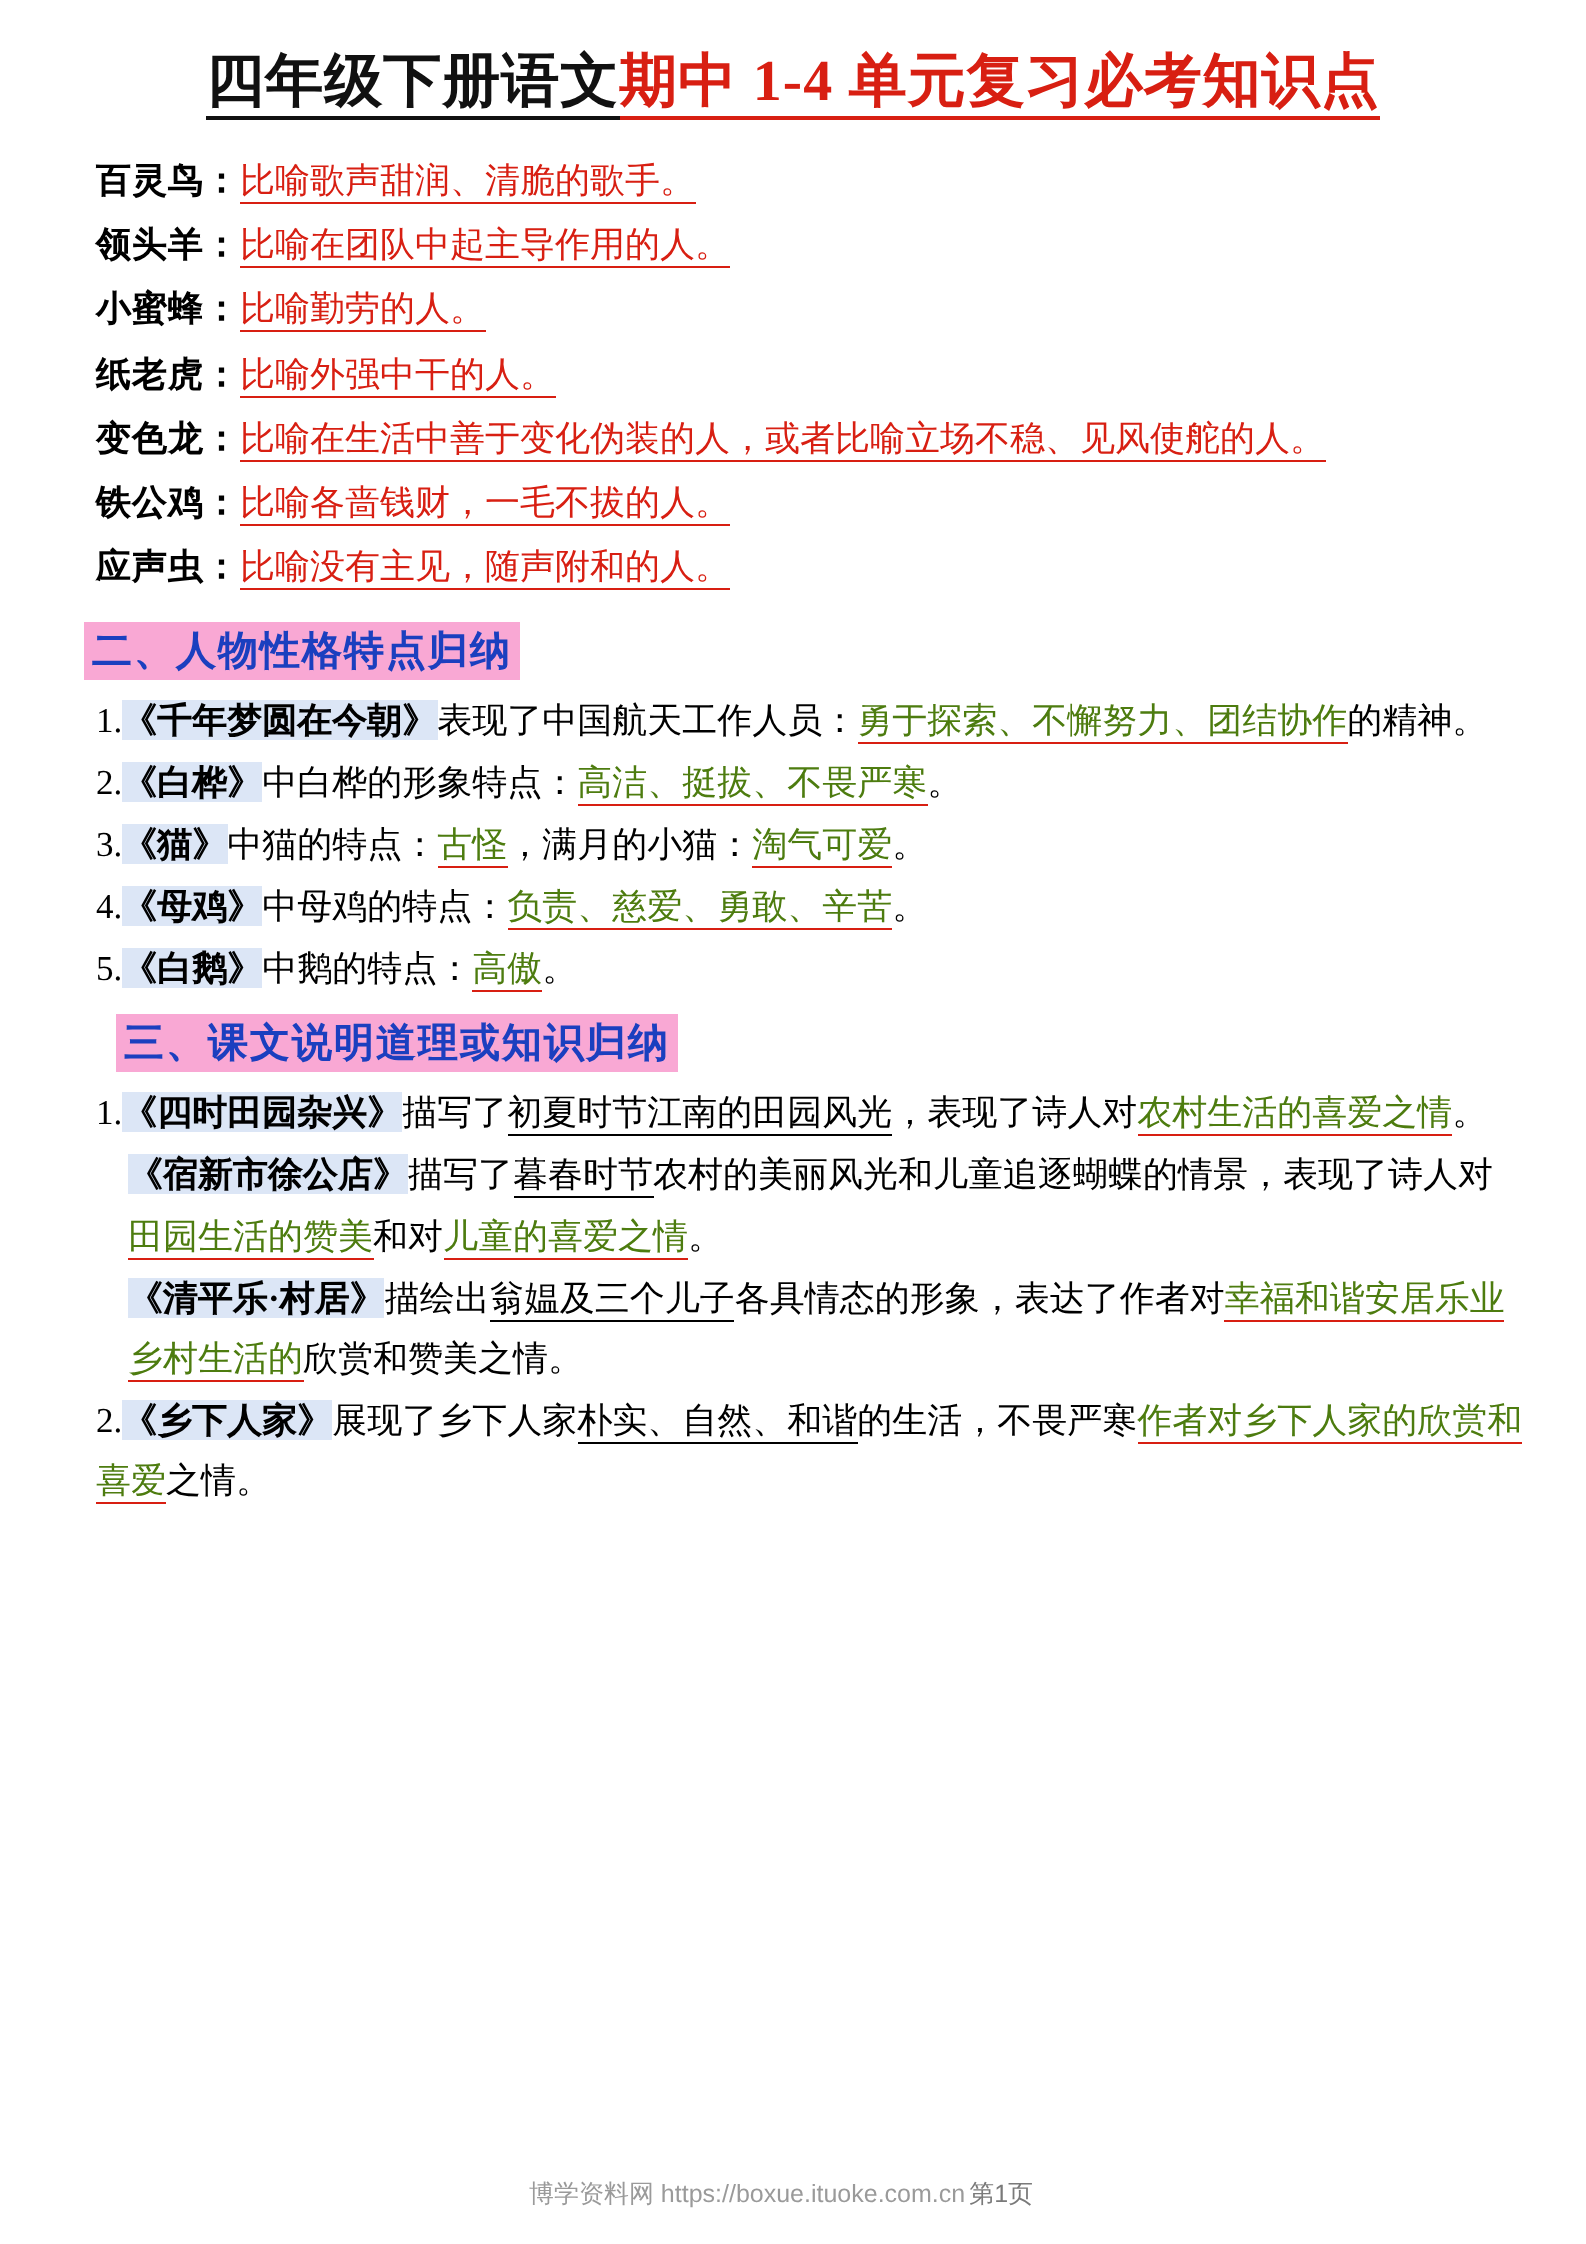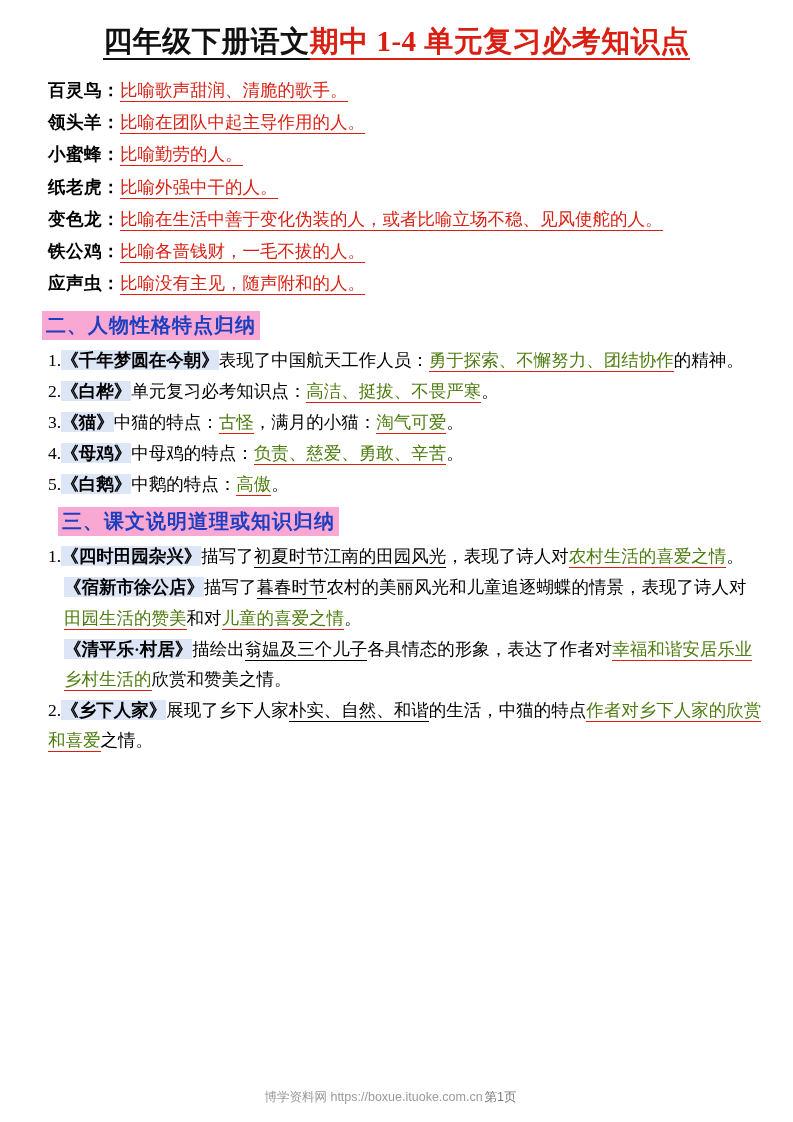--- a/index.html
+++ b/index.html
@@ -160,21 +160,21 @@
   </div>
 
   
   <div class="section-head">二、人物性格特点归纳</div>
 
   <div class="item">
     <span>1.</span><span class="bk">《千年梦圆在今朝》</span><span>表现了中国航天工作人员：</span><span class="red-u">勇于探索、不懈努力、团结协作</span><span>的精神。</span>
   </div>
 
   <div class="item">
-    <span>2.</span><span class="bk">《白桦》</span><span>单元复习必考知识点：</span><span class="red-u">高洁、挺拔、不畏严寒</span><span>。</span>
+    <span>2.</span><span class="bk">《白桦》</span><span>中白桦的形象特点：</span><span class="red-u">高洁、挺拔、不畏严寒</span><span>。</span>
   </div>
 
   <div class="item">
     <span>3.</span><span class="bk">《猫》</span><span>中猫的特点：</span><span class="red-u">古怪</span><span>，满月的小猫：</span><span class="red-u">淘气可爱</span><span>。</span>
   </div>
 
   <div class="item">
     <span>4.</span><span class="bk">《母鸡》</span><span>中母鸡的特点：</span><span class="red-u">负责、慈爱、勇敢、辛苦</span><span>。</span>
   </div>
 
@@ -191,21 +191,21 @@
 
   <div class="item indent">
     <span class="bk">《宿新市徐公店》</span><span>描写了</span><span class="blk-u">暮春时节</span><span>农村的美丽风光和儿童追逐蝴蝶的情景，表现了诗人对</span><span class="red-u">田园生活的赞美</span><span>和对</span><span class="red-u">儿童的喜爱之情</span><span>。</span>
   </div>
 
   <div class="item indent">
     <span class="bk">《清平乐·村居》</span><span>描绘出</span><span class="blk-u">翁媪及三个儿子</span><span>各具情态的形象，表达了作者对</span><span class="red-u">幸福和谐安居乐业乡村生活的</span><span>欣赏和赞美之情。</span>
   </div>
 
   <div class="item">
-    <span>2.</span><span class="bk">《乡下人家》</span><span>展现了乡下人家</span><span class="blk-u">朴实、自然、和谐</span><span>的生活，中猫的特点</span><span class="red-u">作者对乡下人家的欣赏和喜爱</span><span>之情。</span>
+    <span>2.</span><span class="bk">《乡下人家》</span><span>展现了乡下人家</span><span class="blk-u">朴实、自然、和谐</span><span>的生活，不畏严寒</span><span class="red-u">作者对乡下人家的欣赏和喜爱</span><span>之情。</span>
   </div>
 
   
   <div class="footer">
     <span>博学资料网 https://boxue.ituoke.com.cn</span><span class="pageno">第1页</span>
   </div>
 
 </div>
 
 </body></html>

